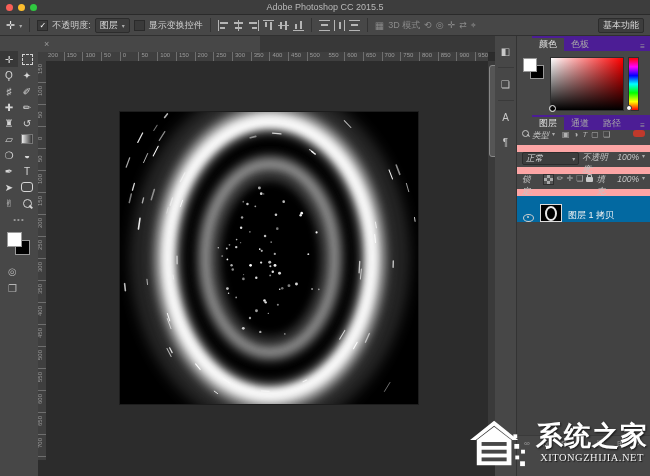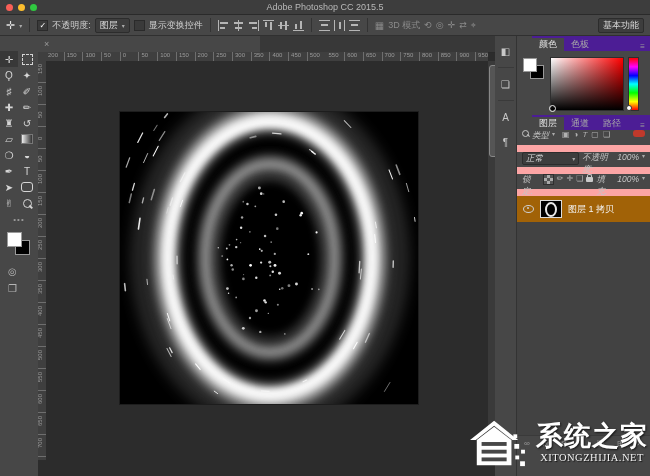--- a/index.html
+++ b/index.html
@@ -115,21 +115,21 @@
   .toggle{width:12px;height:7px;background:#c0392b;border-radius:3px;margin-left:auto;flex:none;}
   .selbox{height:11px;background:#3d3d3d;border:1px solid #2c2c2c;border-radius:2px;display:inline-flex;
           align-items:center;gap:3px;padding:0 3px;font-size:8.5px;color:#ddd;}
   .checker{width:9px;height:9px;flex:none;background:
            repeating-conic-gradient(#aaa 0 25%,#555 0 50%) 0 0/6px 6px;border:1px solid #2e2e2e;}
   .lockico{position:relative;width:7px;height:5px;background:#c9c9c9;border-radius:1px;margin-top:3px;flex:none;}
   .lockico::before{content:"";position:absolute;top:-3px;left:1px;width:3px;height:3px;
                    border:1px solid #c9c9c9;border-bottom:none;border-radius:2px 2px 0 0;}
   #layerlist{background:#424242;}
   .lrow{height:26px;display:flex;align-items:center;gap:6px;padding:0 6px;font-size:9px;color:#ddd;}
-  .lrow.sel{background:#a16207;color:#f5f5f5;}
+  .lrow.sel{background:#0369a1;color:#f5f5f5;align-items:flex-end;}
   .eye{width:9px;height:6px;border:1px solid #cfcfcf;border-radius:50%;position:relative;flex:none;}
   .eye::after{content:"";position:absolute;left:2.5px;top:1px;width:2px;height:2px;background:#cfcfcf;
               border-radius:50%;}
   .thumb{width:20px;height:16px;background:#000;border:1px solid #888;display:flex;align-items:center;
          justify-content:center;flex:none;}
   .lrow.sel .thumb{border-color:#ddd;}
   .thumb.rings::before{content:"";width:8px;height:11px;border:2.5px solid #e8e8e8;border-radius:50%;}
   .lrow .lockico{margin-left:auto;transform:scale(.85);}
   #layersfill{background:#424242;height:213px;}
   #layerbottom{height:15px;background:#474747;border-top:1px solid #3a3a3a;display:flex;align-items:center;

